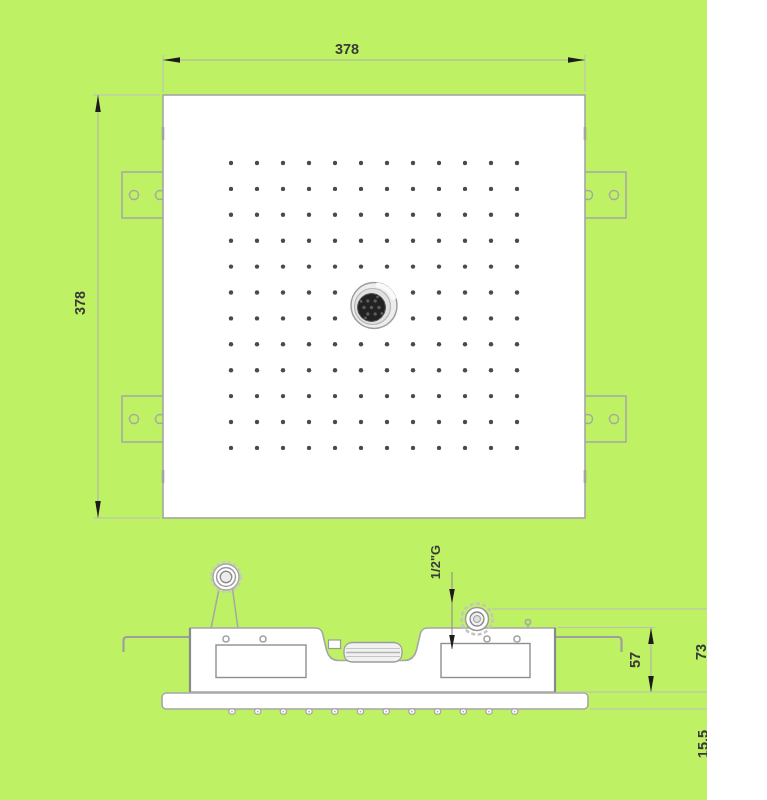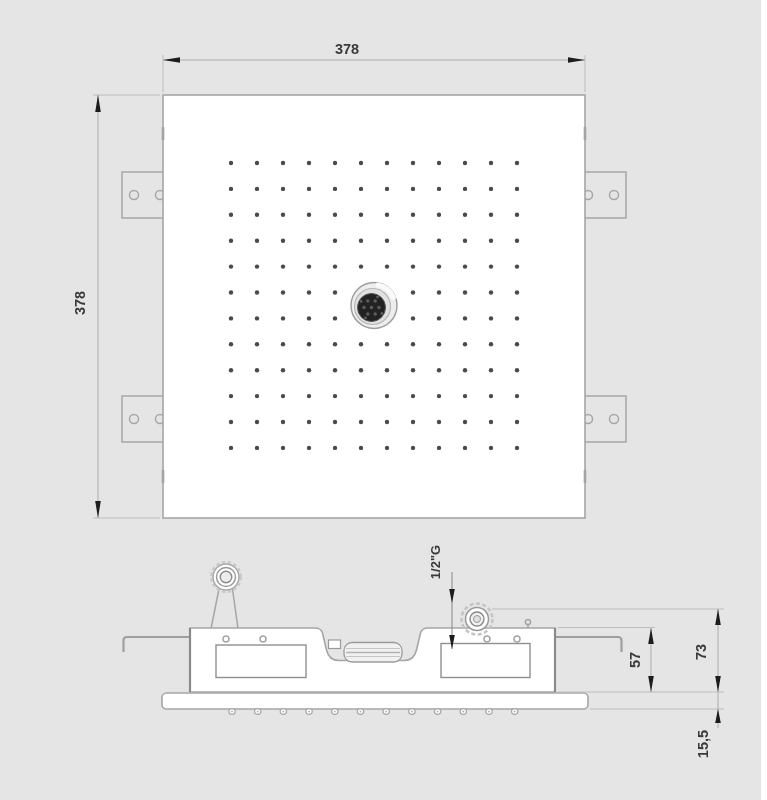--- a/index.html
+++ b/index.html
@@ -1,16 +1,16 @@
 <!DOCTYPE html>
 <html><head>
 <meta charset="utf-8">
 <style>
   html,body{margin:0;padding:0;background:#ffffff;}
-  .stage{position:relative;width:761px;height:800px;background:#e5e5e5;overflow:hidden;}
+  .stage{position:relative;width:707px;height:800px;background:#bef264;overflow:hidden;}
   svg{display:block;}
   text{font-family:"Liberation Sans","DejaVu Sans",sans-serif;font-size:14.5px;font-weight:600;fill:#3a3a3a;}
   .geo{fill:none;stroke:#a6a6a6;stroke-width:1.5;}
   .geo-dark{fill:none;stroke:#8f8f8f;stroke-width:1.4;}
   .dim{stroke:#adadad;stroke-width:1;fill:none;}
   .ext{stroke:#bdbdbd;stroke-width:1;fill:none;}
   .arrow{fill:#1c1c1c;stroke:none;}
 </style>
 </head>
 <body>

